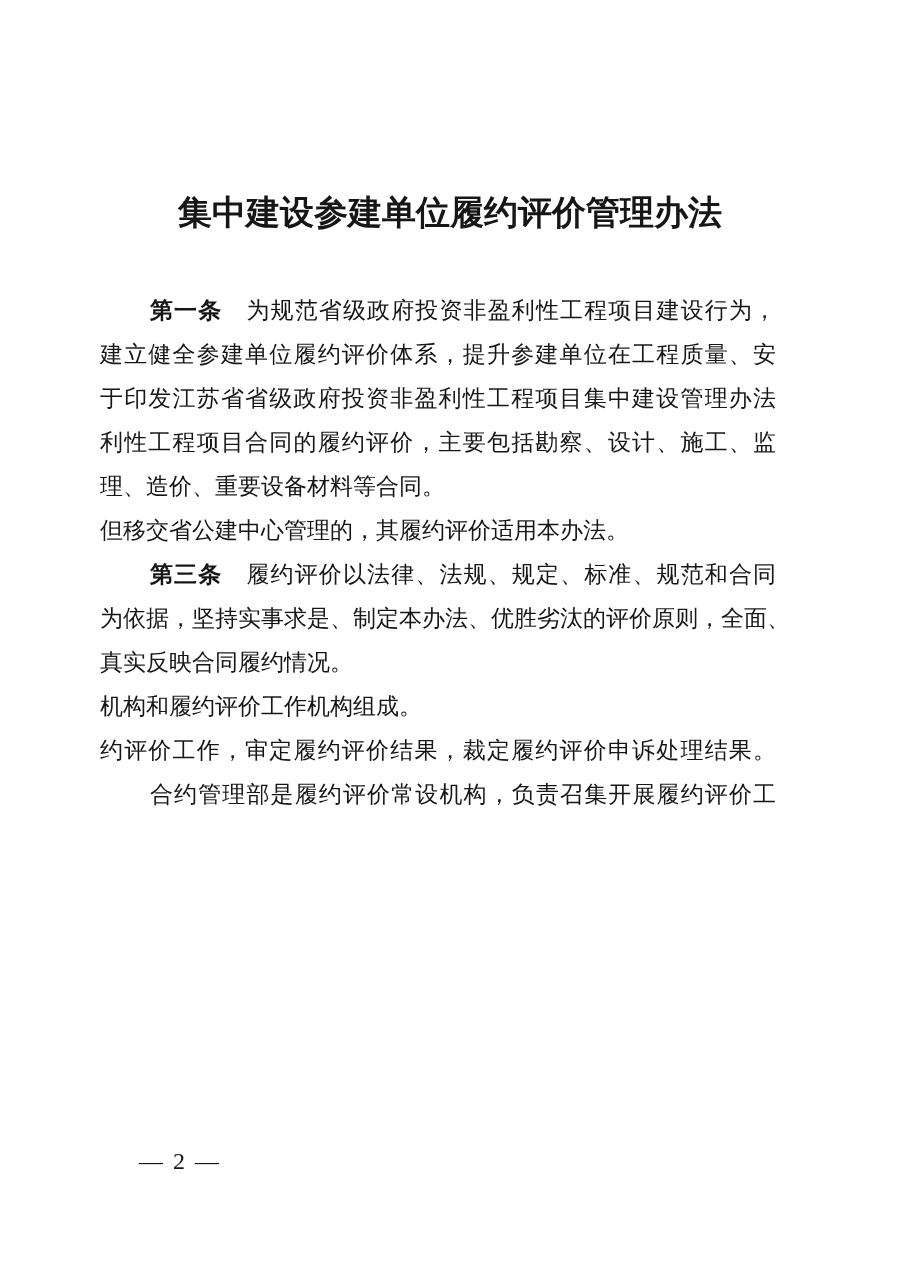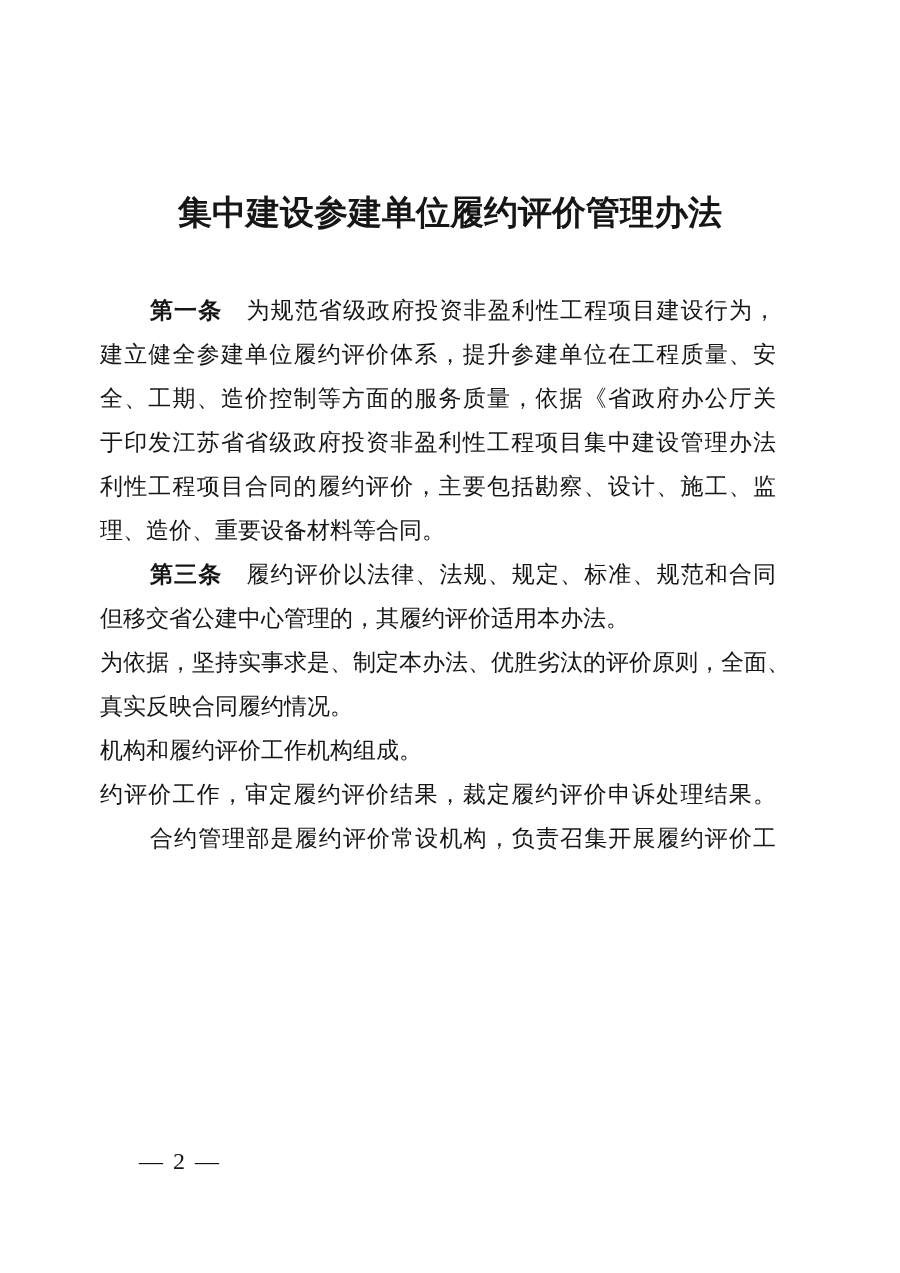--- a/index.html
+++ b/index.html
@@ -63,26 +63,25 @@
 </style>
 </head>
 <body>
 
 <div class="page">
   <div class="doc-title">集中建设参建单位履约评价管理办法</div>
 
   <div class="doc-body">
       <div class="line indent fill"><span class="bold">第一条</span>　为规范省级政府投资非盈利性工程项目建设行为，</div>
       <div class="line fill">建立健全参建单位履约评价体系，提升参建单位在工程质量、安</div>
-      <div class="line fill">全、工期、造价控制等方面的服务质量，依据《省政府办公厅关</div>
       <div class="line fill">于印发江苏省省级政府投资非盈利性工程项目集中建设管理办法</div>
       <div class="line fill">利性工程项目合同的履约评价，主要包括勘察、设计、施工、监</div>
       <div class="line">理、造价、重要设备材料等合同。</div>
+      <div class="line">但移交省公建中心管理的，其履约评价适用本办法。</div>
       <div class="line indent fill"><span class="bold">第三条</span>　履约评价以法律、法规、规定、标准、规范和合同</div>
-      <div class="line">但移交省公建中心管理的，其履约评价适用本办法。</div>
       <div class="line fill">为依据，坚持实事求是、制定本办法、优胜劣汰的评价原则，全面、</div>
       <div class="line">真实反映合同履约情况。</div>
       <div class="line">机构和履约评价工作机构组成。</div>
       <div class="line fill">约评价工作，审定履约评价结果，裁定履约评价申诉处理结果。</div>
       <div class="line indent fill">合约管理部是履约评价常设机构，负责召集开展履约评价工</div>
     </div>
 
   <div class="page-footer">— 2 —</div>
 </div>
 

